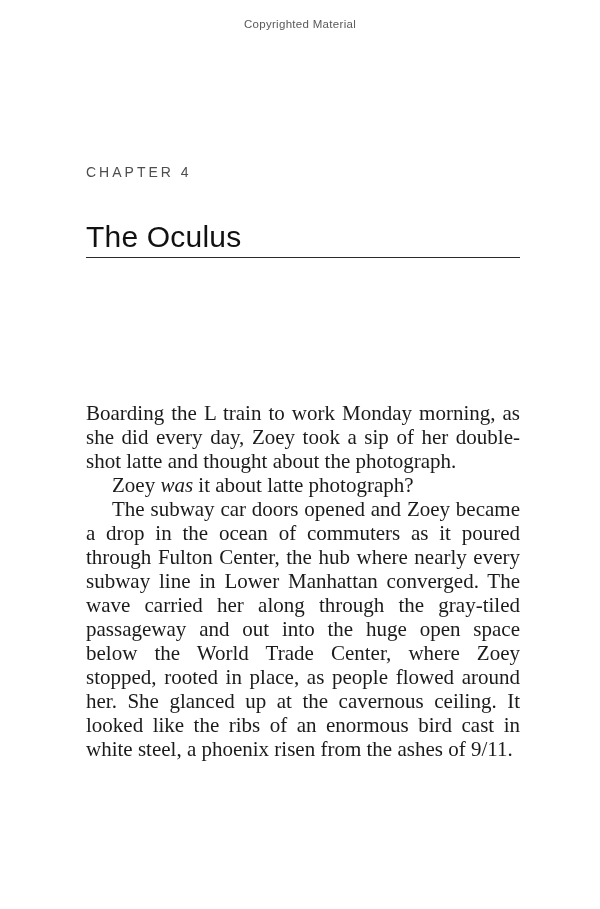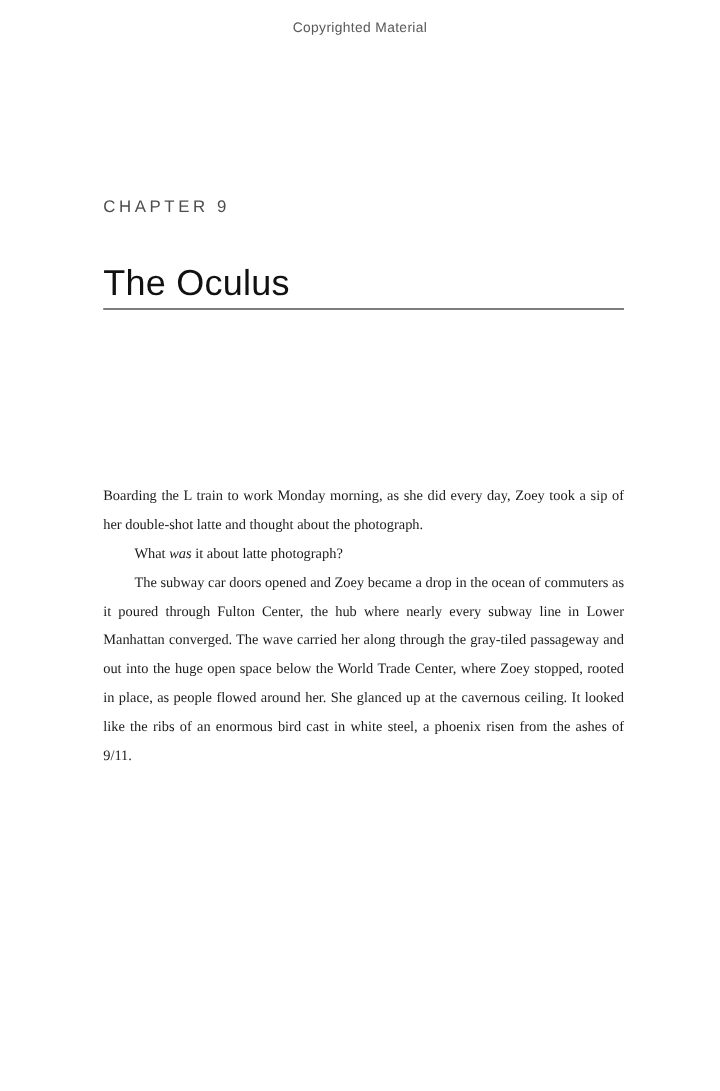--- a/index.html
+++ b/index.html
@@ -61,21 +61,21 @@
     left: 0;
     width: 434px;
     height: 0;
     border-top: 1.5px solid #2a2a2a;
   }
   .body-text {
     position: absolute;
     top: 401px;
     left: 0;
     width: 434px;
-    font-size: 12px;
+    font-size: 21px;
     line-height: 24px;
     color: #1b1b1b;
     text-align: justify;
   }
   .body-text p {
     margin: 0;
     padding: 0;
   }
   .body-text p.indent {
     text-indent: 26px;
@@ -84,27 +84,27 @@
     font-style: italic;
   }
 </style>
 </head>
 <body>
 
 <div class="page">
   <div class="copyright top">Copyrighted Material</div>
 
   <div class="content">
-    <div class="chapter-label">CHAPTER 9</div>
+    <div class="chapter-label">CHAPTER 4</div>
 
     <h1 class="title">The Oculus</h1>
 
     <div class="title-rule"></div>
 
     <div class="body-text" id="body-paragraphs">
         <p class=""><span>Boarding the L train to work Monday morning, as she did every day, Zoey took a sip of her double-shot latte and thought about the photograph.</span></p>
-        <p class="indent"><span>What </span><em>was</em><span> it about latte photograph?</span></p>
+        <p class="indent"><span>Zoey </span><em>was</em><span> it about latte photograph?</span></p>
         <p class="indent"><span>The subway car doors opened and Zoey became a drop in the ocean of commuters as it poured through Fulton Center, the hub where nearly every subway line in Lower Manhattan converged. The wave carried her along through the gray-tiled passageway and out into the huge open space below the World Trade Center, where Zoey stopped, rooted in place, as people flowed around her. She glanced up at the cavernous ceiling. It looked like the ribs of an enormous bird cast in white steel, a phoenix risen from the ashes of 9/11.</span></p>
       </div>
   </div>
 
   <div class="copyright bottom">Copyrighted Material</div>
 </div>
 
 </body></html>

